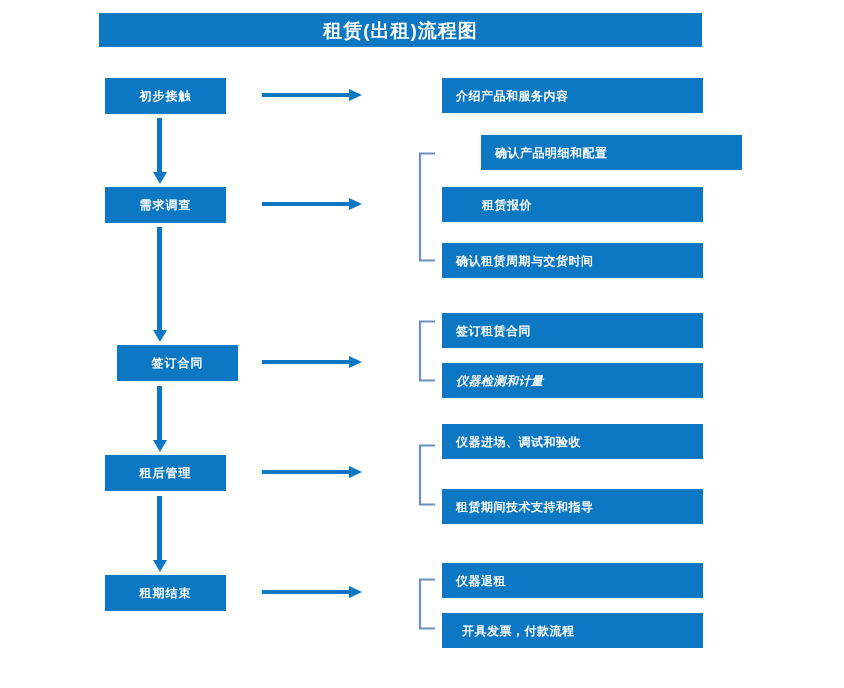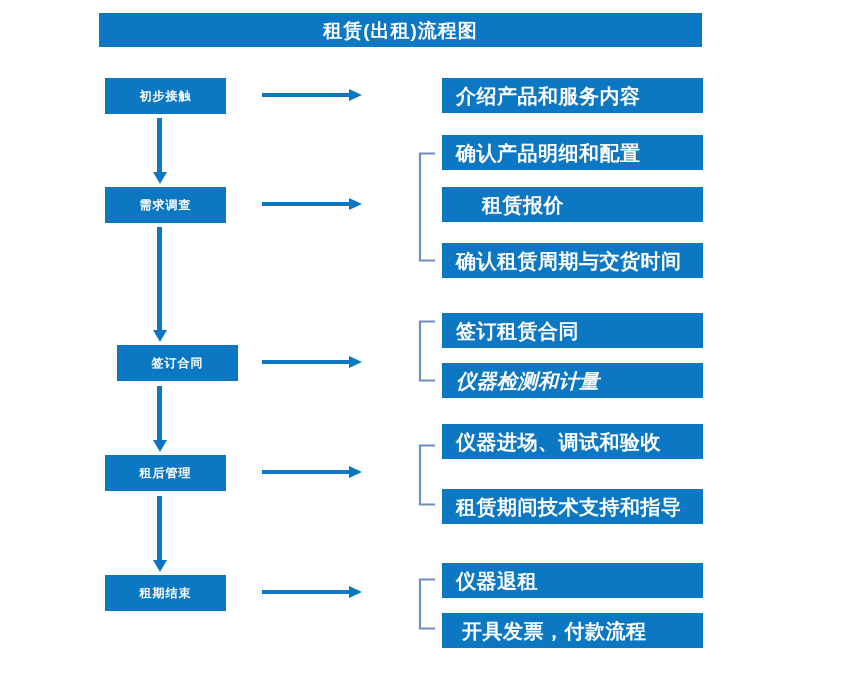--- a/index.html
+++ b/index.html
@@ -71,21 +71,21 @@
     width: 261px;
     height: 35px;
     background: #0c77c2;
     display: flex;
     align-items: center;
     box-sizing: border-box;
     padding-left: 14px;
   }
   .detail-box .detail-label {
     color: #ffffff;
-    font-size: 20px;
+    font-size: 12px;
     font-weight: bold;
     line-height: 1;
     white-space: nowrap;
     letter-spacing: 0.5px;
   }
 
   
   .arrow-h {
     position: absolute;
     height: 14px;
@@ -122,21 +122,21 @@
   <div class="stage-box" style="left:105px; top:575px;">
     <span class="stage-label">租期结束</span>
   </div>
   <div class="stage-box" style="left:105px; top:455px;">
     <span class="stage-label">租后管理</span>
   </div>
 
   <div class="detail-box" style="top:78px;">
     <span class="detail-label">介绍产品和服务内容</span>
   </div>
-  <div class="detail-box" style="top:135px;">
+  <div class="detail-box" style="top:135px;margin-left:39px;">
     <span class="detail-label">确认产品明细和配置</span>
   </div>
   <div class="detail-box" style="top:187px;padding-left:40px;">
     <span class="detail-label">租赁报价</span>
   </div>
   <div class="detail-box" style="top:243px;">
     <span class="detail-label">确认租赁周期与交货时间</span>
   </div>
   <div class="detail-box" style="top:313px;">
     <span class="detail-label">签订租赁合同</span>

